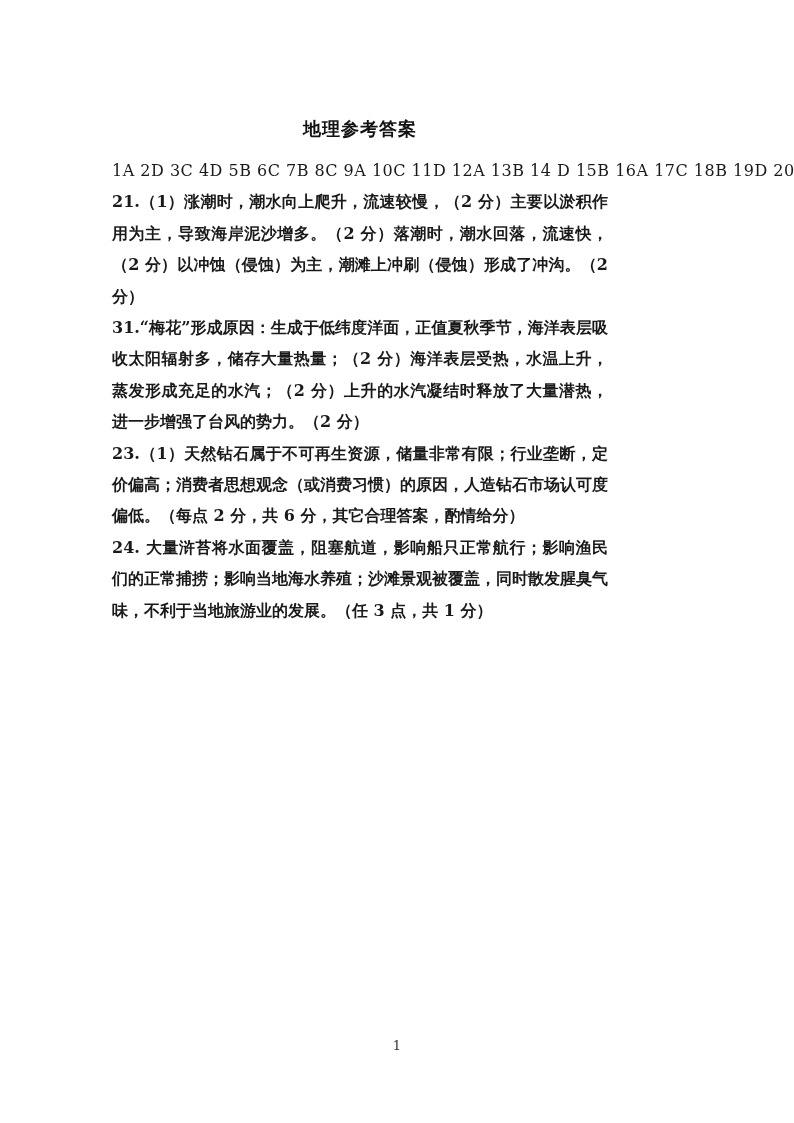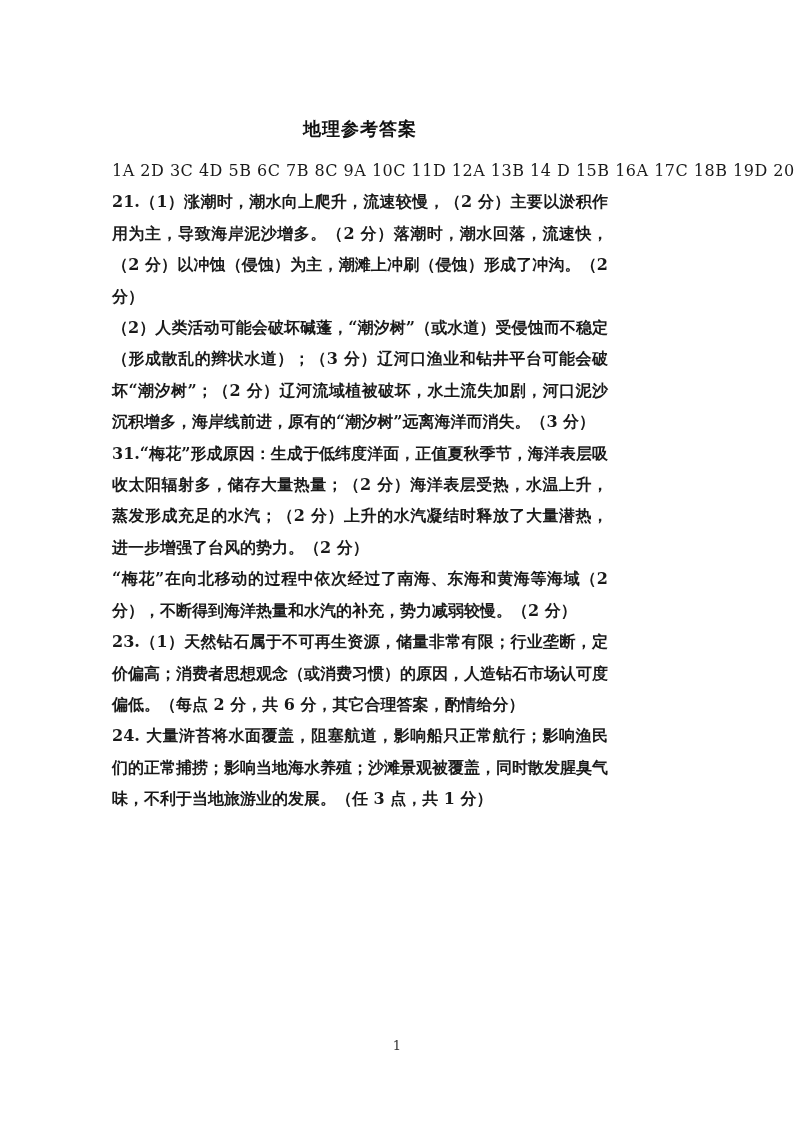--- a/index.html
+++ b/index.html
@@ -64,22 +64,20 @@
 <body>
 
 <div class="page">
 
   <h1 class="doc-title">地理参考答案</h1>
 
   <div class="answer-key">1A 2D 3C 4D 5B 6C 7B 8C 9A 10C 11D 12A 13B 14 D 15B 16A 17C 18B 19D 20A</div>
 
   <div class="body-text">
     <p>21.（1）涨潮时，潮水向上爬升，流速较慢，（2 分）主要以淤积作用为主，导致海岸泥沙增多。（2 分）落潮时，潮水回落，流速快，（2 分）以冲蚀（侵蚀）为主，潮滩上冲刷（侵蚀）形成了冲沟。（2 分）</p>
-    <p>（2）人类活动可能会破坏碱蓬，“潮汐树”（或水道）受侵蚀而不稳定（形成散乱的辫状水道）；（3 分）辽河口渔业和钻井平台可能会破坏“潮汐树”；（2 分）辽河流域植被破坏，水土流失加剧，河口泥沙沉积增多，海岸线前进，原有的“潮汐树”远离海洋而消失。（3 分）</p>
     <p>31.“梅花”形成原因：生成于低纬度洋面，正值夏秋季节，海洋表层吸收太阳辐射多，储存大量热量；（2 分）海洋表层受热，水温上升，蒸发形成充足的水汽；（2 分）上升的水汽凝结时释放了大量潜热，进一步增强了台风的势力。（2 分）</p>
-    <p>“梅花”在向北移动的过程中依次经过了南海、东海和黄海等海域（2 分），不断得到海洋热量和水汽的补充，势力减弱较慢。（2 分）</p>
     <p>23.（1）天然钻石属于不可再生资源，储量非常有限；行业垄断，定价偏高；消费者思想观念（或消费习惯）的原因，人造钻石市场认可度偏低。（每点 2 分，共 6 分，其它合理答案，酌情给分）</p>
     <p>24. 大量浒苔将水面覆盖，阻塞航道，影响船只正常航行；影响渔民们的正常捕捞；影响当地海水养殖；沙滩景观被覆盖，同时散发腥臭气味，不利于当地旅游业的发展。（任 3 点，共 1 分）</p>
   </div>
 
   <div class="page-footer">1</div>
 
 </div>
 
 </body></html>

